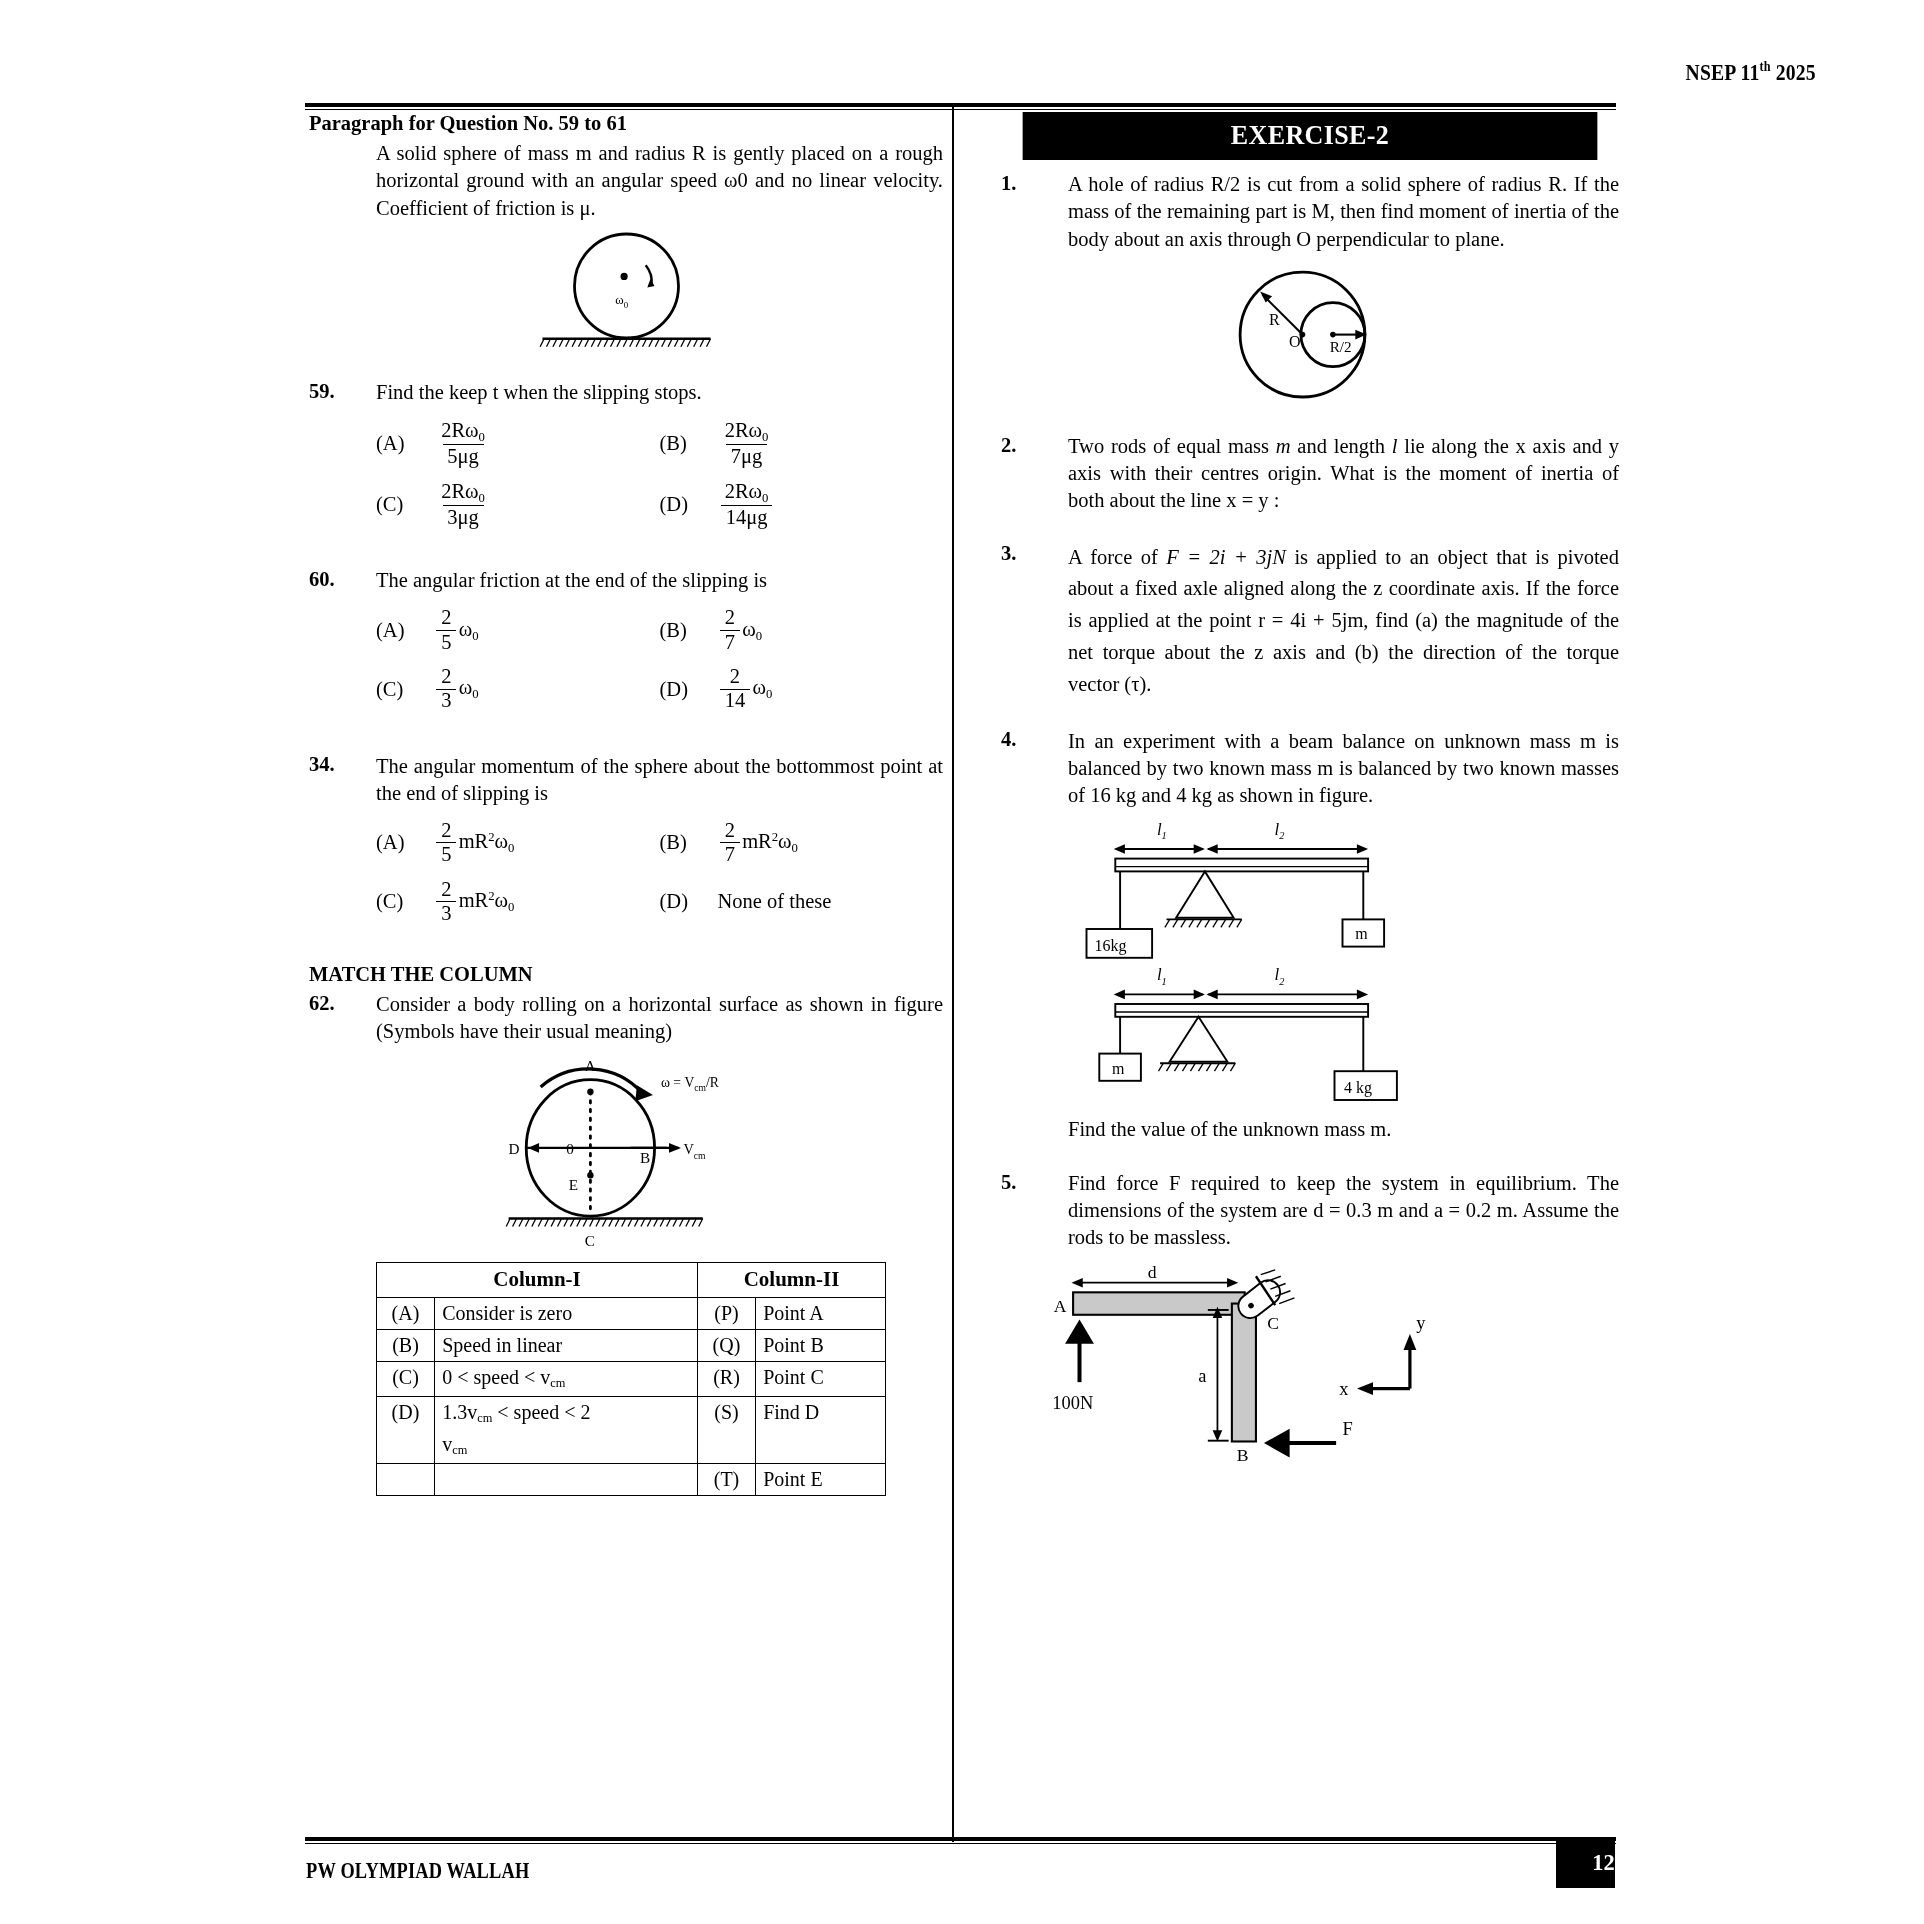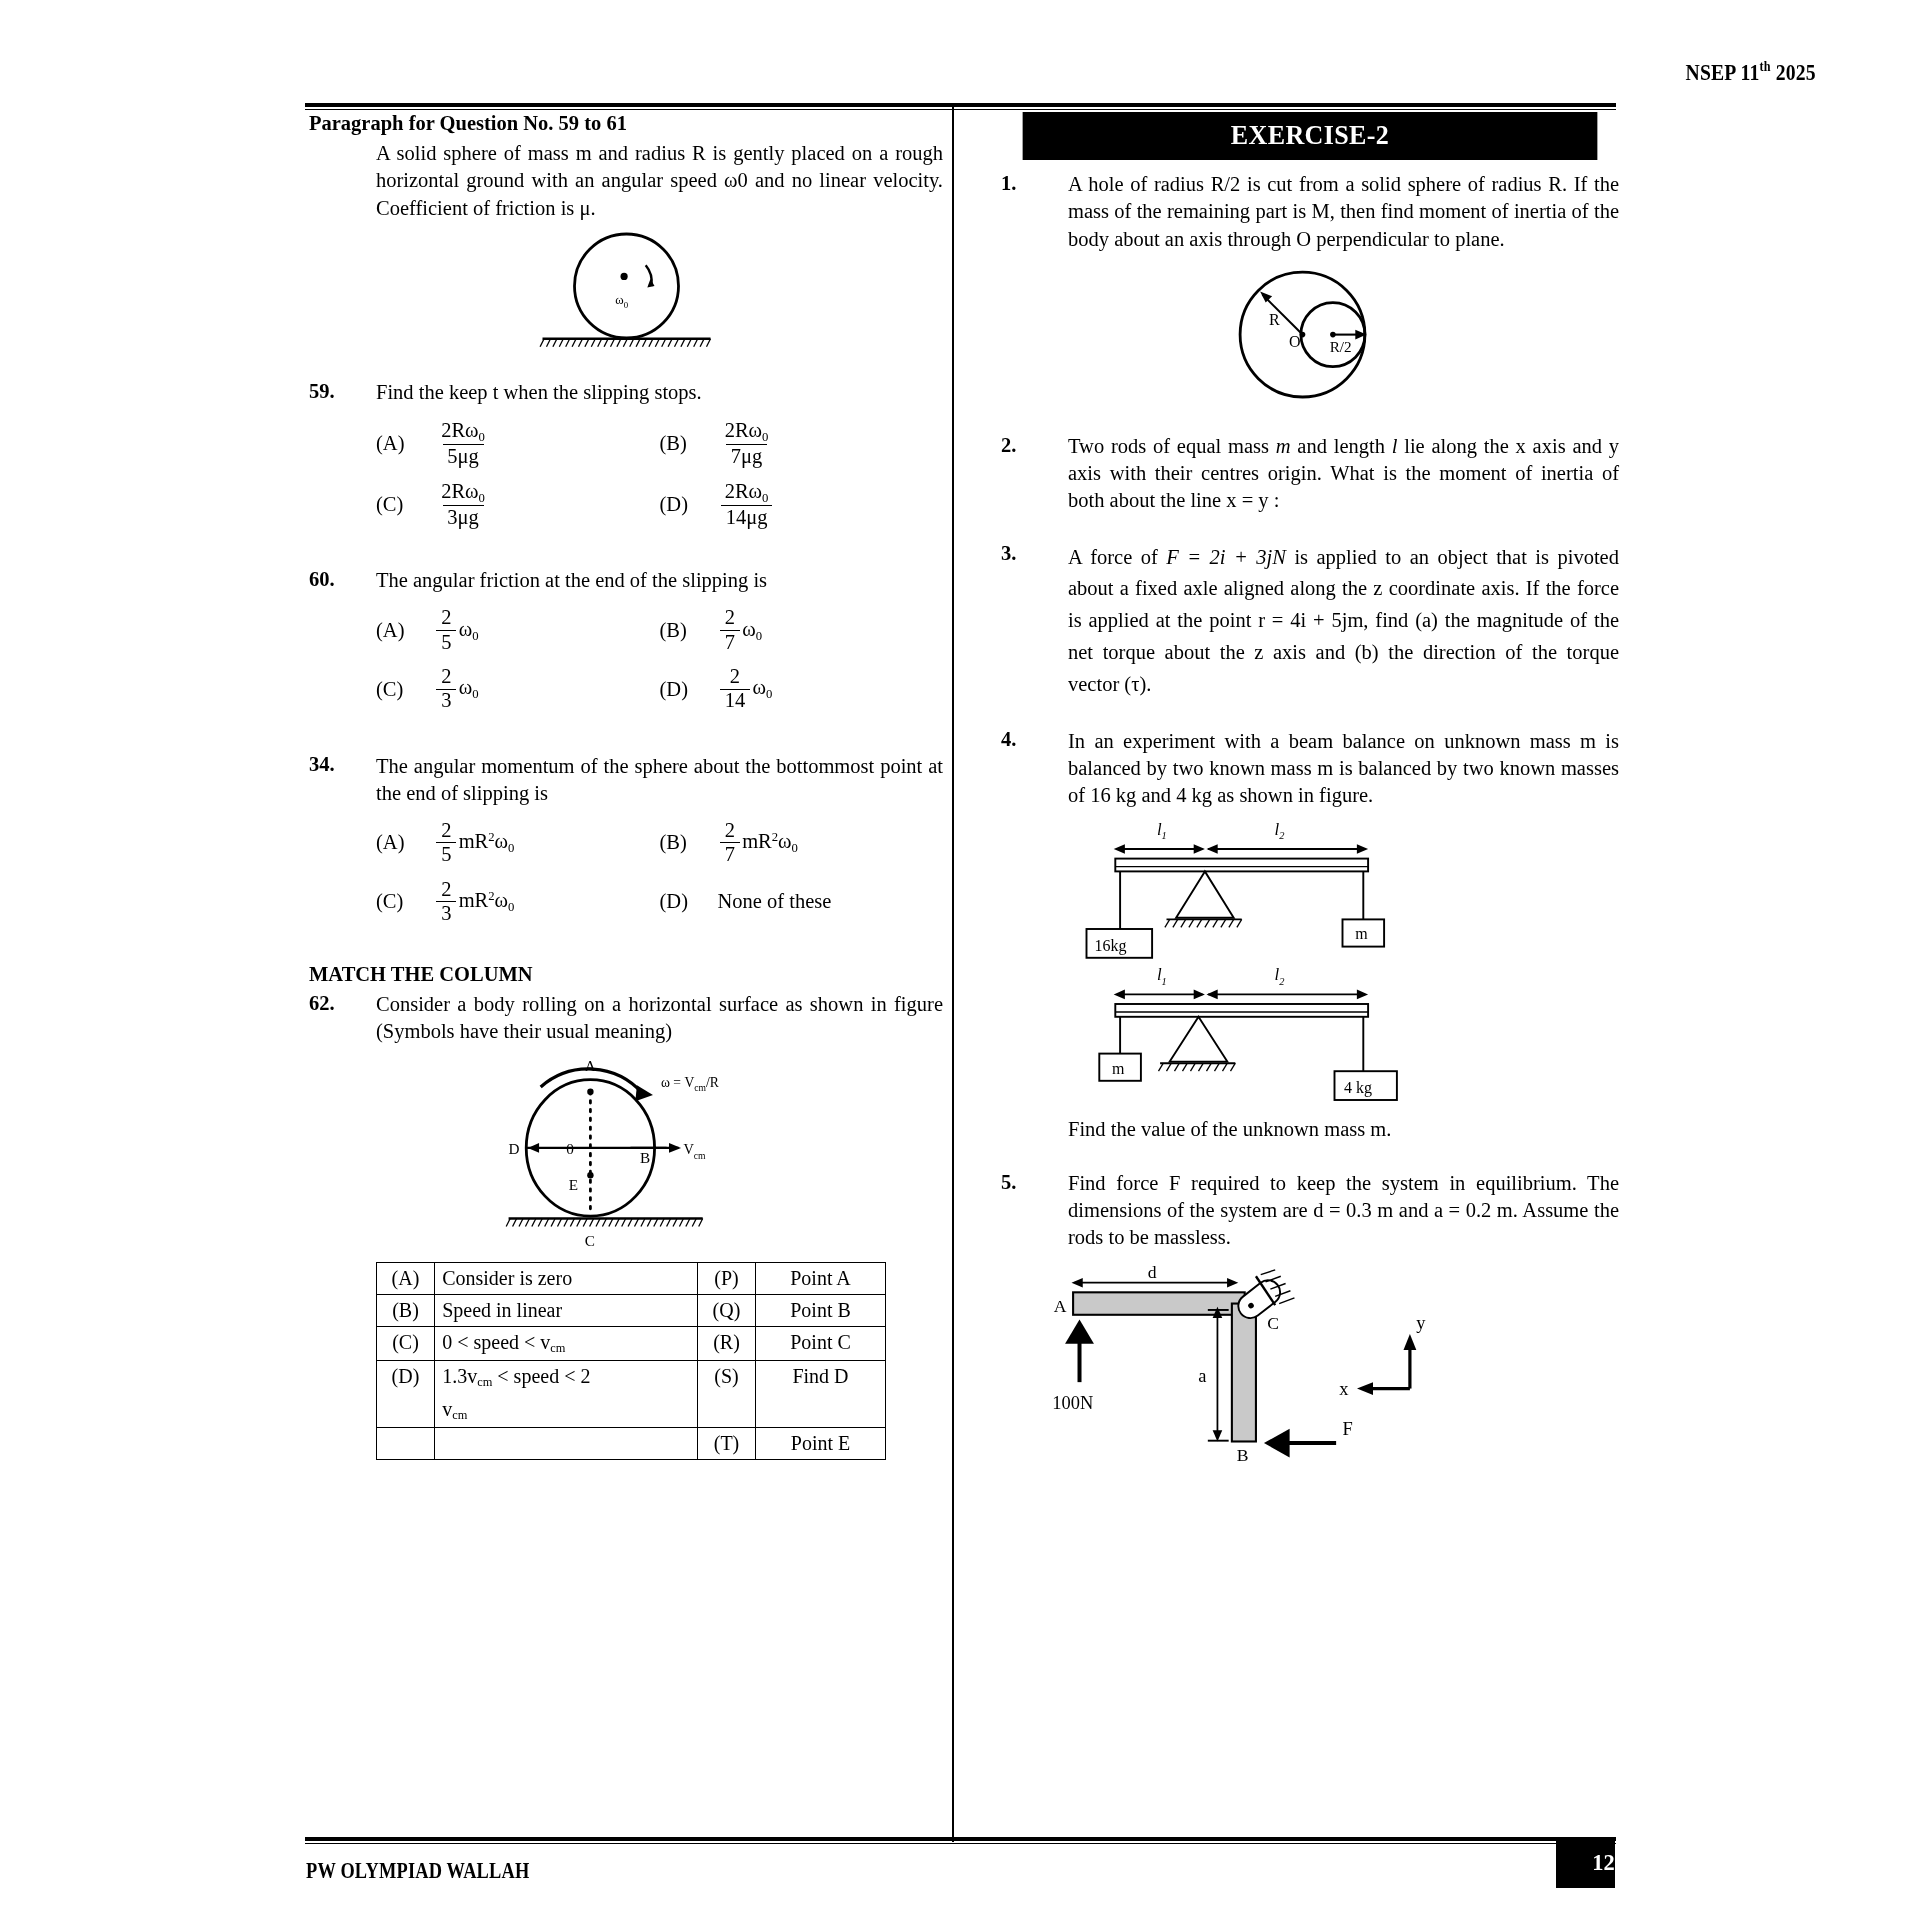--- a/index.html
+++ b/index.html
@@ -90,21 +90,21 @@
 
   
   table.mt { border-collapse:collapse; margin:11.2px 0 0 67px; width:510px; }
   table.mt td, table.mt th {
     border:1.6px solid #000; font-size:20px; padding:4px 7.2px; font-weight:normal;
     vertical-align:top;
   }
   table.mt th { text-align:center; font-weight:bold; font-size:21px; padding:4.8px 0; }
   td.key { width:58px; text-align:center; }
   td.keyr { width:58px; text-align:center; }
-  td.val2 { width:130px;text-align:center; }
+  td.val2 { width:130px; }
 </style>
 </head>
 <body>
 
 <div class="page">
 
   <div class="hdr-title">
     <span>NSEP 11</span><sup>th</sup> <span>2025</span>
   </div>
   <div class="rule-top"></div>
@@ -347,20 +347,24 @@
         <line x1="298" y1="206" x2="293" y2="216"></line>
           <line x1="306" y1="206" x2="301" y2="216"></line>
         <line x1="314" y1="206" x2="309" y2="216"></line>
           <line x1="322" y1="206" x2="317" y2="216"></line>
         <line x1="330" y1="206" x2="325" y2="216"></line>
       </g>
     </svg>
 
     <table class="mt">
       <tbody>
+          <tr>
+        <th colspan="2">Column-I</th>
+        <th colspan="2">Column-II</th>
+      </tr>
       <tr>
         <td class="key">(A)</td>
         <td>Consider is zero</td>
         <td class="keyr">(P)</td>
         <td class="val2">Point A</td>
       </tr>
       <tr>
         <td class="key">(B)</td>
         <td>Speed in linear</td>
         <td class="keyr">(Q)</td>

